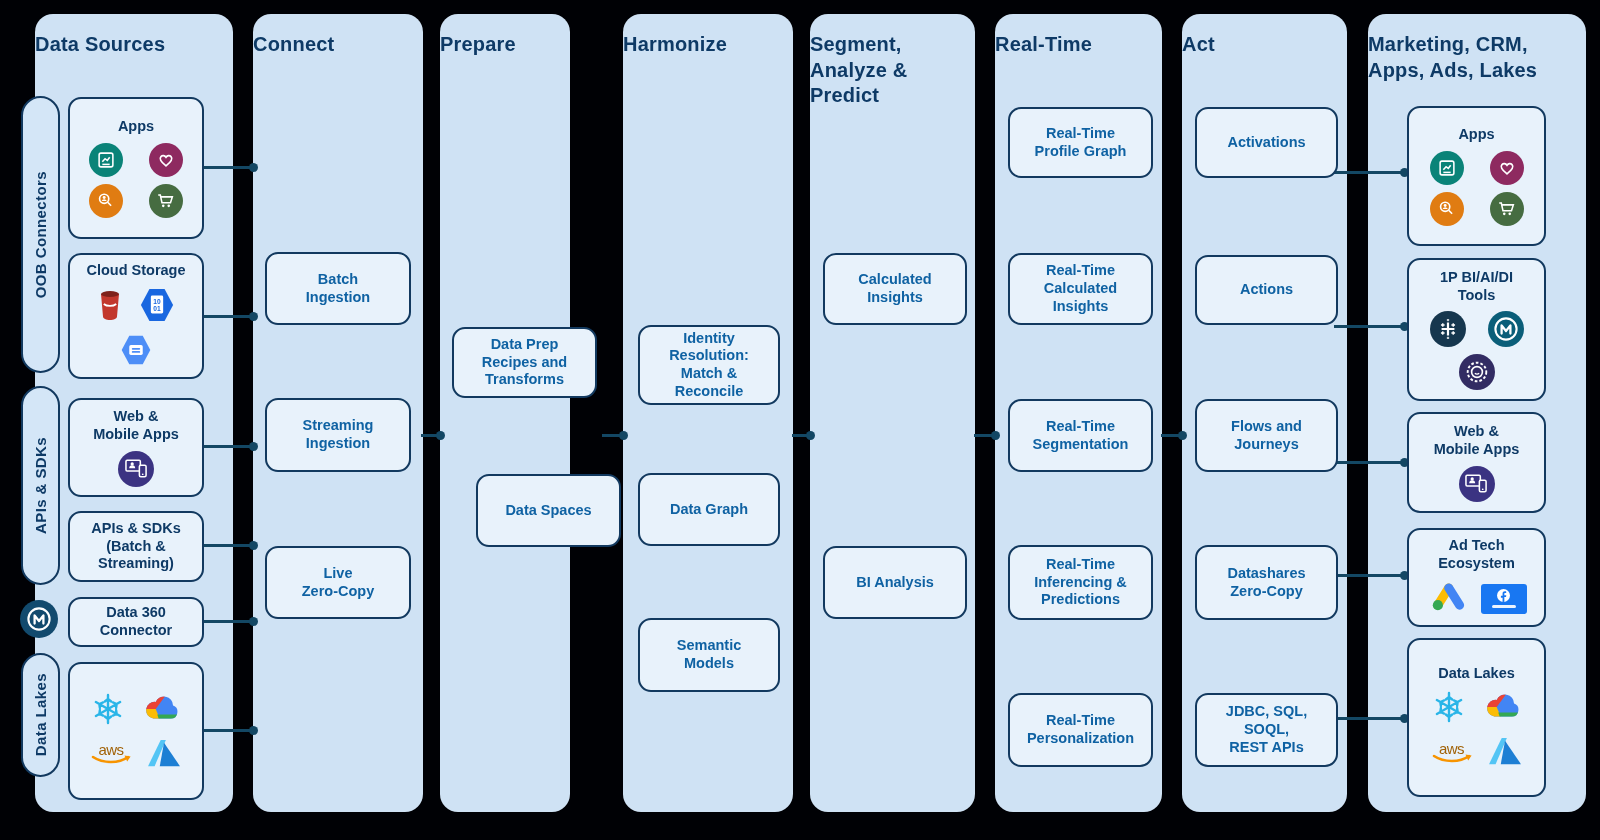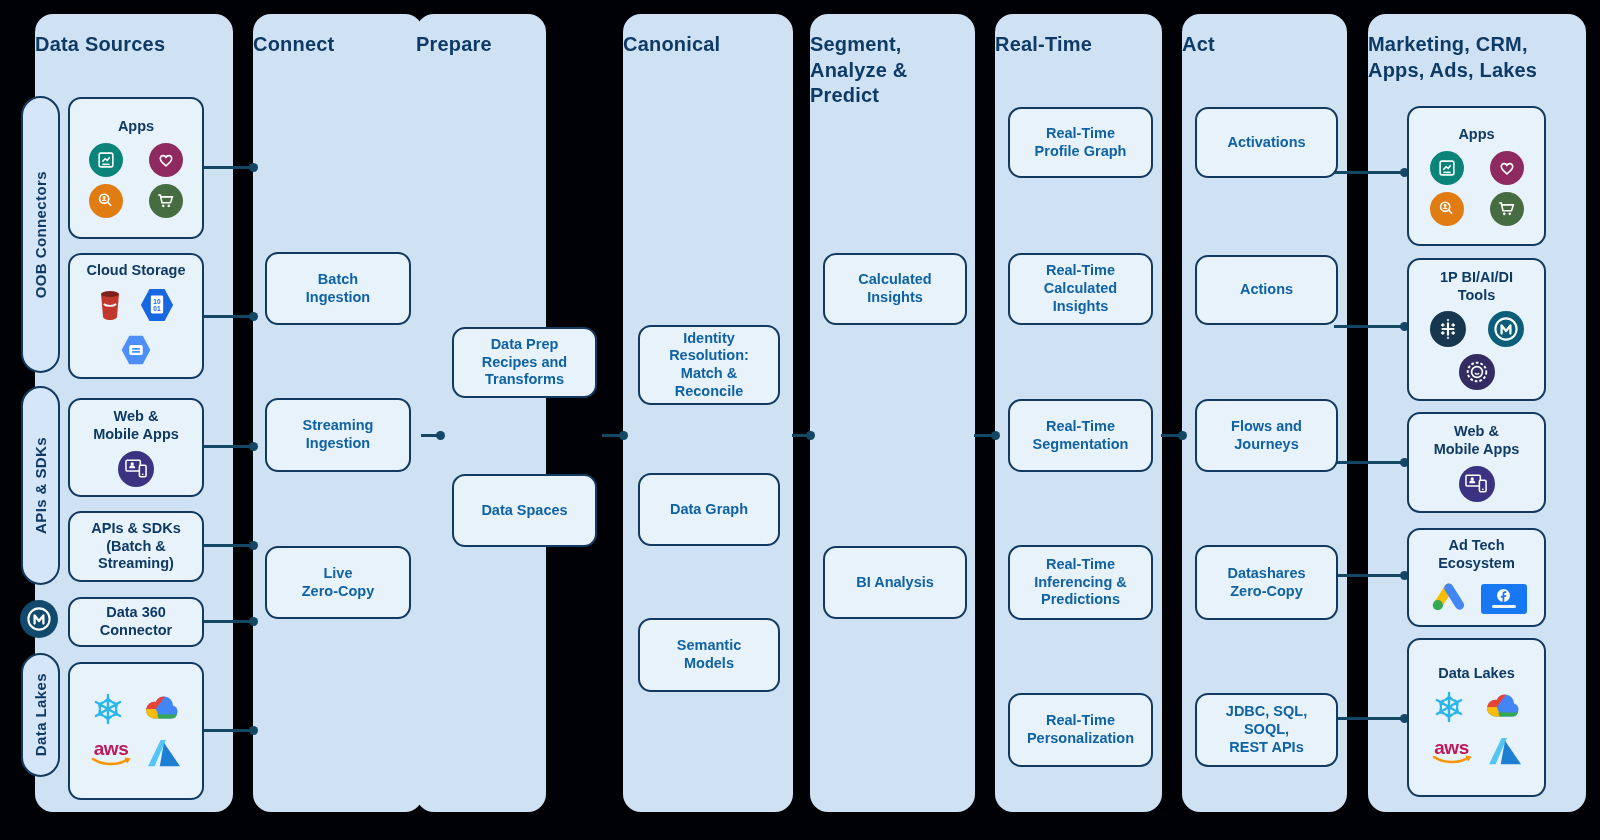--- a/index.html
+++ b/index.html
@@ -12,40 +12,40 @@
   .pill{position:absolute;left:21px;width:39px;background:#d4e6f7;border:2.5px solid #12395f;border-radius:22px;z-index:4;display:flex;align-items:center;justify-content:center;box-sizing:border-box;}
   .pill-label{writing-mode:vertical-rl;transform:rotate(180deg);font-size:15px;font-weight:700;color:#0e3a66;letter-spacing:.4px;white-space:nowrap;}
   .rail-ic{position:absolute;z-index:4;border-radius:50%;display:flex;align-items:center;justify-content:center;}
   .hline{position:absolute;height:2.5px;background:#134764;z-index:2;}
   .dot{position:absolute;width:9px;height:9px;border-radius:50%;background:#134764;z-index:2;}
   .ic{border-radius:50%;display:flex;align-items:center;justify-content:center;flex:none;}
   .ic34{width:34px;height:34px;} .ic36{width:36px;height:36px;}
   .irow{display:flex;align-items:center;justify-content:center;}
   .g26{gap:26px;} .g22{gap:22px;} .g16{gap:16px;}
   .col{display:flex;flex-direction:column;align-items:center;}
-  .aws-word{font-size:19px;font-weight:700;color:#be185d;letter-spacing:-.5px;line-height:.75;}
+  .aws-word{font-size:15px;font-weight:400;color:#a16207;letter-spacing:-.5px;line-height:.75;}
   .fb-tile{width:46px;height:30px;background:#1877f2;border-radius:3px;display:flex;flex-direction:column;align-items:center;justify-content:center;gap:3px;}
   .fb-bar{width:24px;height:2.5px;background:#fff;border-radius:2px;opacity:.92;}
 </style>
 </head>
 <body>
 
 <div class="stage">
 
   <div class="panel" style="left:35px;width:198px">
     <div class="panel-title">Data Sources</div>
   </div>
   <div class="panel" style="left:253px;width:170px">
     <div class="panel-title">Connect</div>
   </div>
-  <div class="panel" style="left:416px;width:130px">
+  <div class="panel" style="left:440px;width:130px">
     <div class="panel-title">Prepare</div>
   </div>
   <div class="panel" style="left:623px;width:170px">
-    <div class="panel-title">Canonical</div>
+    <div class="panel-title">Harmonize</div>
   </div>
   <div class="panel" style="left:810px;width:165px">
     <div class="panel-title">Segment,
 Analyze &amp;
 Predict</div>
   </div>
   <div class="panel" style="left:995px;width:167px">
     <div class="panel-title">Real-Time</div>
   </div>
   <div class="panel" style="left:1182px;width:165px">
@@ -233,21 +233,21 @@
   <div class="box" style="left:265px;top:546px;width:146px;height:73px">
     <div class="box-label">Live
 Zero-Copy</div>
   </div>
 
   <div class="box" style="left:452px;top:327px;width:145px;height:71px">
     <div class="box-label">Data Prep
 Recipes and
 Transforms</div>
   </div>
-  <div class="box" style="left:452px;top:474px;width:145px;height:73px">
+  <div class="box" style="left:476px;top:474px;width:145px;height:73px">
     <div class="box-label">Data Spaces</div>
   </div>
 
   <div class="box" style="left:638px;top:325px;width:142px;height:80px">
     <div class="box-label">Identity
 Resolution:
 Match &amp;
 Reconcile</div>
   </div>
   <div class="box" style="left:638px;top:618px;width:142px;height:74px">

